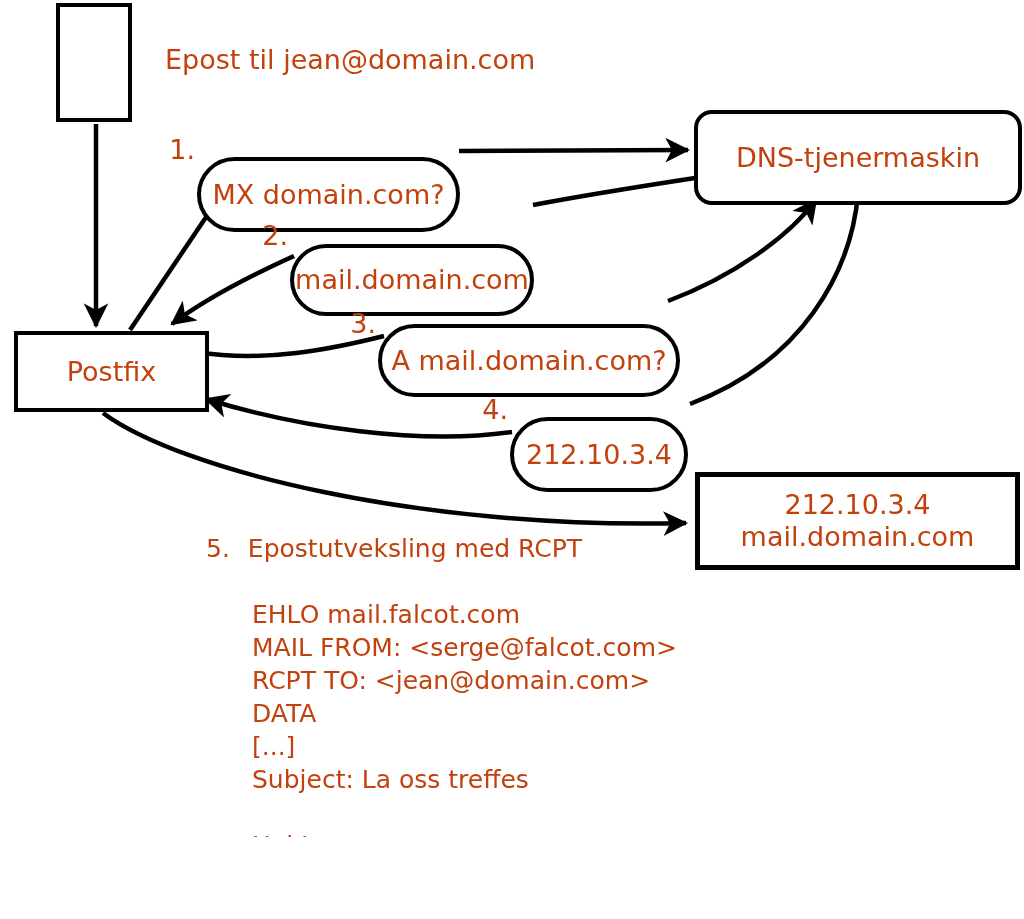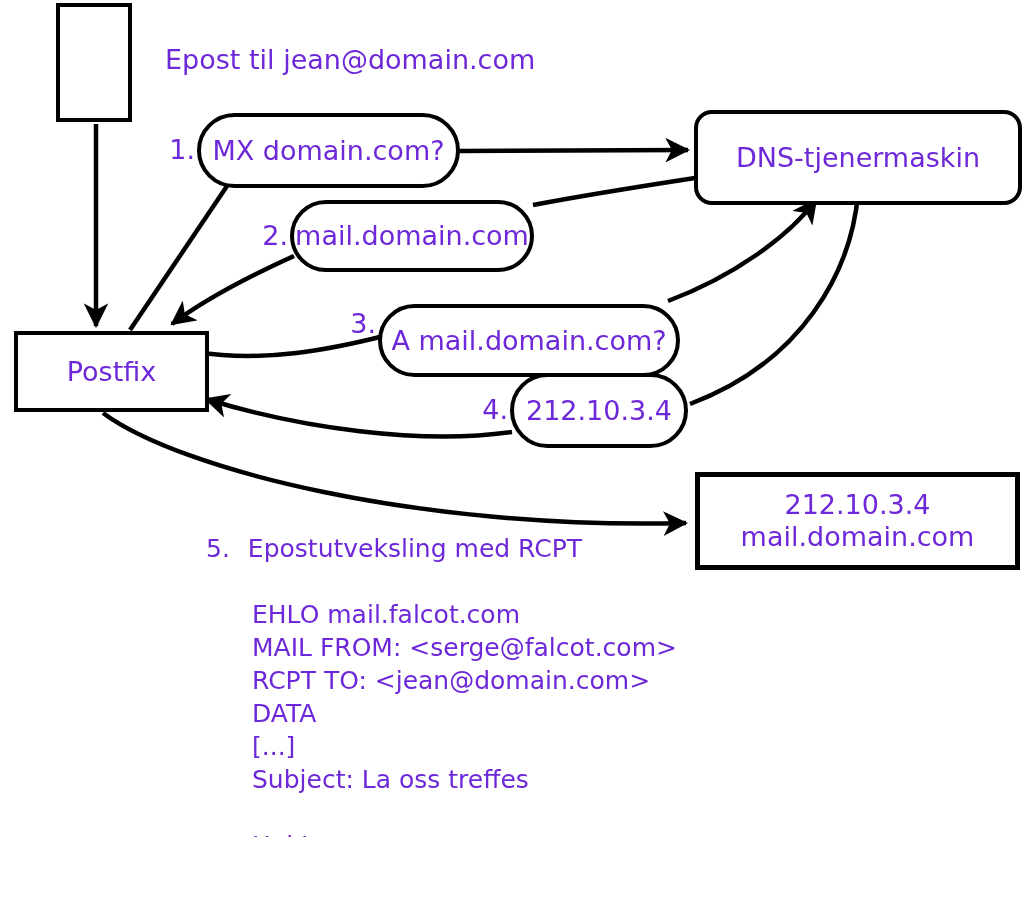--- a/index.html
+++ b/index.html
@@ -1,40 +1,40 @@
 <!DOCTYPE html>
 <html><head>
 <meta charset="utf-8">
 <style>
   html, body { margin: 0; padding: 0; background: #ffffff; }
   .canvas {
     position: relative;
     width: 1024px;
     height: 837px;
     background: #ffffff;
-    color: #6d28d9;
+    color: #c2410c;
     font-family: "DejaVu Sans", "Liberation Sans", sans-serif;
     overflow: hidden;
   }
   .layer { position: absolute; left: 0; top: 0; z-index: 0; }
   .node {
     position: absolute;
     box-sizing: border-box;
     background: #ffffff;
     border: 4px solid #000000;
     display: flex;
     align-items: center;
     justify-content: center;
     text-align: center;
     font-size: 27px;
     line-height: 32px;
     z-index: 1;
   }
   .node.thick { border-width: 5px; }
-  .pill { border-radius: 40px; }
+  .pill { border-radius: 40px; margin-top: 44px; }
   .num {
     position: absolute;
     width: 42px;
     text-align: right;
     font-size: 27px;
     line-height: 32px;
     z-index: 2;
   }
   .title {
     position: absolute;
@@ -111,21 +111,21 @@
   <div class="node pill" style="left:197px; top:113px; width:263px; height:75px;">
     <span>MX domain.com?</span>
   </div>
 
   <div class="num" style="left:246px; top:220px;">2.</div>
   <div class="node pill" style="left:290px; top:200px; width:244px; height:72px;">
     <span>mail.domain.com</span>
   </div>
 
   <div class="num" style="left:334px; top:308px;">3.</div>
-  <div class="node pill" style="left:378px; top:304px; width:302px; height:73px;">
+  <div class="node pill" style="left:378px; top:280px; width:302px; height:73px;">
     <span>A mail.domain.com?</span>
   </div>
 
   <div class="num" style="left:466px; top:394px;">4.</div>
   <div class="node pill" style="left:510px; top:373px; width:178px; height:75px;">
     <span>212.10.3.4</span>
   </div>
 
   <div class="step5">
     <span>5.</span>

